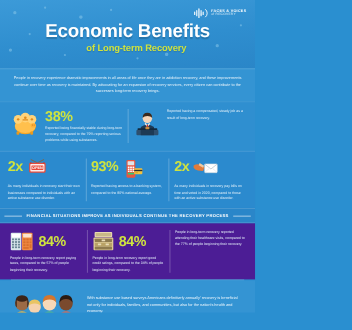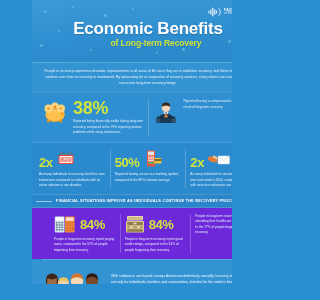--- a/index.html
+++ b/index.html
@@ -1,21 +1,21 @@
 <!DOCTYPE html>
 <html><head>
 <meta charset="utf-8">
 <style>
   html,body{margin:0;padding:0;}
   body{
     width:232px;height:300px;overflow:hidden;
     font-family:"Liberation Sans",sans-serif;
     background:#2a8fd0;
   }
-  .poster{position:relative;width:232px;height:284px;overflow:hidden;margin-left:32px;}
+  .poster{position:relative;width:232px;height:284px;overflow:hidden;}
 
   
   .header{
     position:relative;height:62px;
     background:linear-gradient(175deg,#3c9ad8 0%,#2f8ecf 55%,#2a86c8 100%);
     overflow:hidden;
   }
   .dot{position:absolute;border-radius:50%;background:#86c6ea;opacity:.55;}
   .logo{position:absolute;top:7px;right:8px;display:flex;align-items:center;gap:2px;}
   .logo-mark{display:block;}
@@ -45,51 +45,51 @@
   
   .rowA{
     display:flex;background:#2f8fd0;padding:6px 6px 7px 6px;
     border-top:1px solid rgba(255,255,255,.10);
   }
   .cellA{flex:1;display:flex;align-items:flex-start;gap:5px;padding:0 4px;}
   .cellA + .cellA{border-left:1px solid rgba(255,255,255,.22);}
   .icoA{flex:0 0 auto;width:26px;height:26px;}
   .txtA{flex:1;min-width:0;}
   .bignum{
-    font-size:18px;font-weight:bold;color:#cfe33f;line-height:1;
+    font-size:13px;font-weight:bold;color:#cfe33f;line-height:1;
     margin-bottom:2px;letter-spacing:-.3px;
   }
   .desc{font-size:3.2px;line-height:1.65;color:#e4f1fa;}
 
   
   .rowB{
     display:flex;background:#2b8ace;padding:6px 3px 6px 3px;
     border-top:1px solid rgba(255,255,255,.14);
   }
   .cellB{flex:1;padding:0 4px;}
   .cellB + .cellB{border-left:1px solid rgba(255,255,255,.22);}
-  .bhead{display:flex;align-items:flex-end;gap:3px;margin-bottom:3px;height:20px;}
+  .bhead{display:flex;align-items:flex-start;gap:3px;margin-bottom:3px;height:20px;}
   .midnum{font-size:13px;font-weight:bold;color:#cfe33f;line-height:1;letter-spacing:-.4px;}
   .icoB{flex:0 0 auto;}
 
   
   .banner{
     background:#2a86c9;padding:4px 0 4px 0;
     display:flex;align-items:center;justify-content:center;gap:4px;
     border-top:1px solid rgba(255,255,255,.14);
     border-bottom:1px solid rgba(255,255,255,.14);
   }
   .bline{height:1px;width:16px;background:rgba(255,255,255,.55);}
   .btext{
     font-size:3.8px;font-weight:bold;color:#ffffff;letter-spacing:.25px;
     text-align:center;white-space:nowrap;
   }
 
   
-  .rowC{display:flex;background:#6d28d9;padding:6px 3px 6px 18px;}
+  .rowC{display:flex;background:#4c1d95;padding:6px 3px 6px 5px;}
   .cellC{flex:1;padding:0 4px;}
   .cellC + .cellC{border-left:1px solid rgba(255,255,255,.22);}
   .chead{display:flex;align-items:center;gap:4px;margin-bottom:3px;height:20px;}
 
   
   .footdiv{height:1px;background:rgba(255,255,255,.22);margin:0 10px;}
   .footer{
     background:#3494d3;display:flex;align-items:center;gap:7px;
     padding:7px 12px 7px 10px;
   }
@@ -195,21 +195,21 @@
           <text x="10" y="9.8" font-family="Liberation Sans, sans-serif" font-size="3.4" font-weight="bold" fill="#ffffff" text-anchor="middle">OPEN</text>
           <circle cx="4" cy="4.2" r=".7" fill="#c0392b"></circle>
           <circle cx="16" cy="4.2" r=".7" fill="#c0392b"></circle>
         </svg>
       </div>
       <div class="desc">As many individuals in recovery start their own businesses compared to individuals with an active substance use disorder.</div>
     </div>
 
     <div class="cellB">
       <div class="bhead">
-        <span class="midnum">50%</span>
+        <span class="midnum">93%</span>
         <svg class="icoB" width="20" height="20" viewBox="0 0 20 20">
           <rect x="4" y="1.5" width="8" height="16" rx="1.2" fill="#e8563f"></rect>
           <rect x="5" y="2.6" width="6" height="3.6" rx=".5" fill="#dfe6ea"></rect>
           <g fill="#ffffff">
             <rect x="5.2" y="7.4" width="1.6" height="1.3" rx=".3"></rect>
             <rect x="7.3" y="7.4" width="1.6" height="1.3" rx=".3"></rect>
             <rect x="9.4" y="7.4" width="1.6" height="1.3" rx=".3"></rect>
             <rect x="5.2" y="9.2" width="1.6" height="1.3" rx=".3"></rect>
             <rect x="7.3" y="9.2" width="1.6" height="1.3" rx=".3"></rect>
             <rect x="9.4" y="9.2" width="1.6" height="1.3" rx=".3"></rect>

